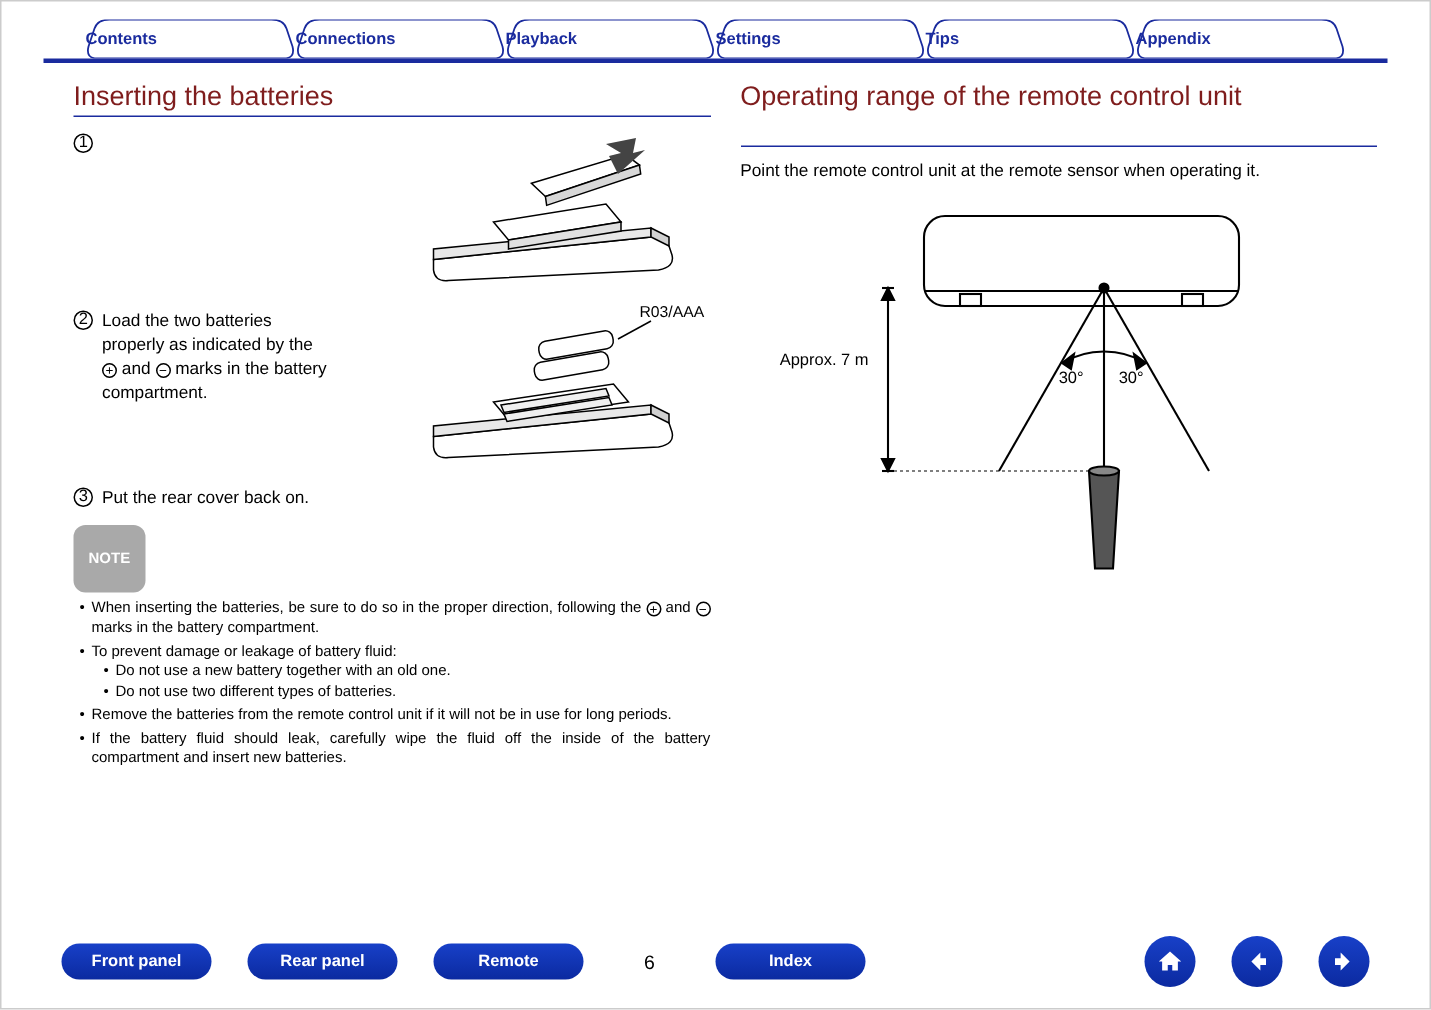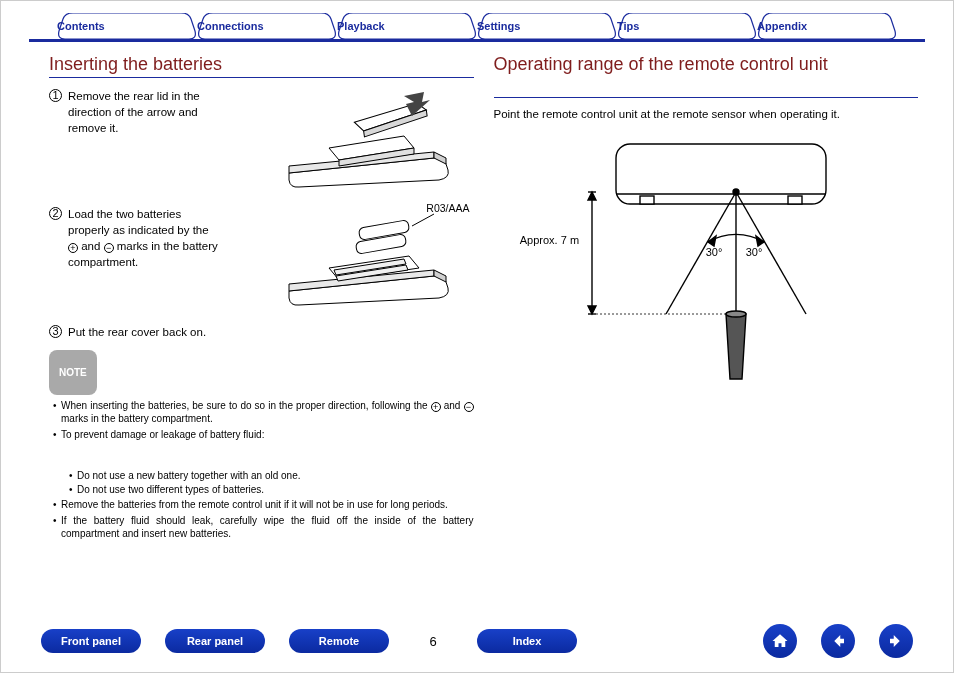--- a/index.html
+++ b/index.html
@@ -103,21 +103,21 @@
     margin: 4px 0 4px 0;
   }
   ul.notes {
     list-style: none;
     font-size: 10px;
     line-height: 1.35;
     padding-left: 4px;
   }
   ul.notes > li { position: relative; padding-left: 8px; margin-bottom: 2px; text-align: justify;}
   ul.notes > li::before { content: "•"; position: absolute; left: 0; }
-  ul.notes ul { list-style: none; padding-left: 8px; margin-top: 28px; }
+  ul.notes ul { list-style: none; padding-left: 8px; }
   ul.notes ul li { position: relative; padding-left: 8px; }
   ul.notes ul li::before { content: "•"; position: absolute; left: 0; }
 
   .circ-sym {
     display: inline-flex;
     border: 1px solid #000;
     border-radius: 50%;
     width: 10px; height: 10px;
     align-items: center; justify-content: center;
     font-size: 9px; line-height: 1;
@@ -200,21 +200,20 @@
 </div>
 
 <div class="main">
 
   <div class="col left">
     <h2 class="section-title">Inserting the batteries</h2>
 
     <div class="row">
       <div class="txt step">
         <span class="num">1</span>
-        <span>Remove the rear lid in the direction of the arrow and remove it.</span>
       </div>
       <div class="img">
         <svg width="190" height="100" viewBox="0 0 190 100">
           <g stroke="#000" stroke-width="1" fill="none">
             <path d="M5 85 L150 70 Q160 69 162 76 L164 82 Q166 90 155 92 L15 99 Q6 100 5 92 Z" fill="#fff"></path>
             <path d="M5 85 L150 70 L150 64 L5 78 Z" fill="#e8e8e8"></path>
             <path d="M150 64 L162 70 L162 76 L150 70 Z" fill="#d0d0d0"></path>
             <path d="M45 60 L120 48 L130 60 L55 72 Z" fill="#fff"></path>
             <path d="M55 72 L130 60 L130 66 L55 78 Z" fill="#e0e0e0"></path>
             <path d="M70 30 L135 20 L143 28 L78 40 Z" fill="#fff" transform="rotate(-8 100 30)"></path>

